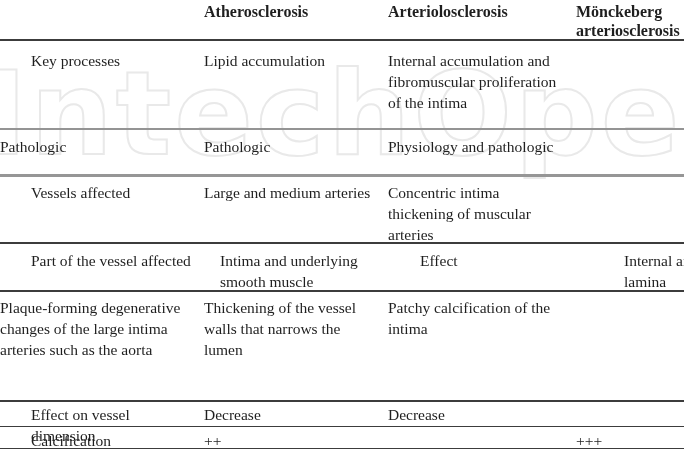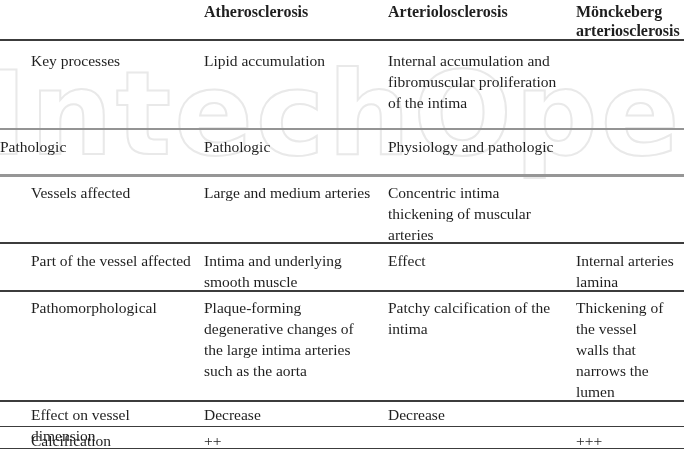--- a/index.html
+++ b/index.html
@@ -43,21 +43,21 @@
   .row.header .cell {
     font-weight: 700;
     font-size: 16px;
     line-height: 19px;
   }
   
   .row.header { height: 41px; padding-top: 2px;  border-bottom: 2px solid #3c3c3c; }
   .row.r0     { height: 89px; padding-top: 9px;  border-bottom: 2px solid #949494; }
   .row.r1     { height: 47px; padding-top: 6px;  border-bottom: 3px solid #969696; }
   .row.r2     { height: 67px; padding-top: 5px;  border-bottom: 2px solid #3c3c3c; }
-  .row.r3     { height: 48px; padding-top: 6px;  border-bottom: 2px solid #3c3c3c; }
+  .row.r3     { height: 48px; padding-top: 6px;  border-bottom: 2px solid #3c3c3c; gap: 16px; }
   .row.r4     { height: 110px; padding-top: 5px; border-bottom: 2px solid #3c3c3c; }
   .row.r5     { height: 25px; padding-top: 2px;  border-bottom: 1px solid #3c3c3c; }
   .row.r6     { height: 23px; padding-top: 3px;  border-bottom: 2px solid #3c3c3c; }
 </style>
 </head>
 <body>
 
 <div class="page">
 
   <div class="watermark">IntechOpen</div>
@@ -91,24 +91,23 @@
     </div>
 
     <div class="row r3">
       <div class="cell c0">Part of the vessel affected</div>
       <div class="cell c1">Intima and underlying smooth muscle</div>
       <div class="cell c2">Effect</div>
       <div class="cell c3">Internal arteries lamina</div>
     </div>
 
     <div class="row r4">
-      <div class="cell c0">Pathomorphological</div>
       <div class="cell c1">Plaque-forming degenerative changes of the large intima arteries such as the aorta</div>
+      <div class="cell c2">Thickening of the vessel walls that narrows the lumen</div>
       <div class="cell c3">Patchy calcification of the intima</div>
-      <div class="cell c2">Thickening of the vessel walls that narrows the lumen</div>
     </div>
 
     <div class="row r5">
       <div class="cell c0">Effect on vessel dimension</div>
       <div class="cell c1">Decrease</div>
       <div class="cell c2">Decrease</div>
     </div>
 
     <div class="row r6">
       <div class="cell c0">Calcification</div>

